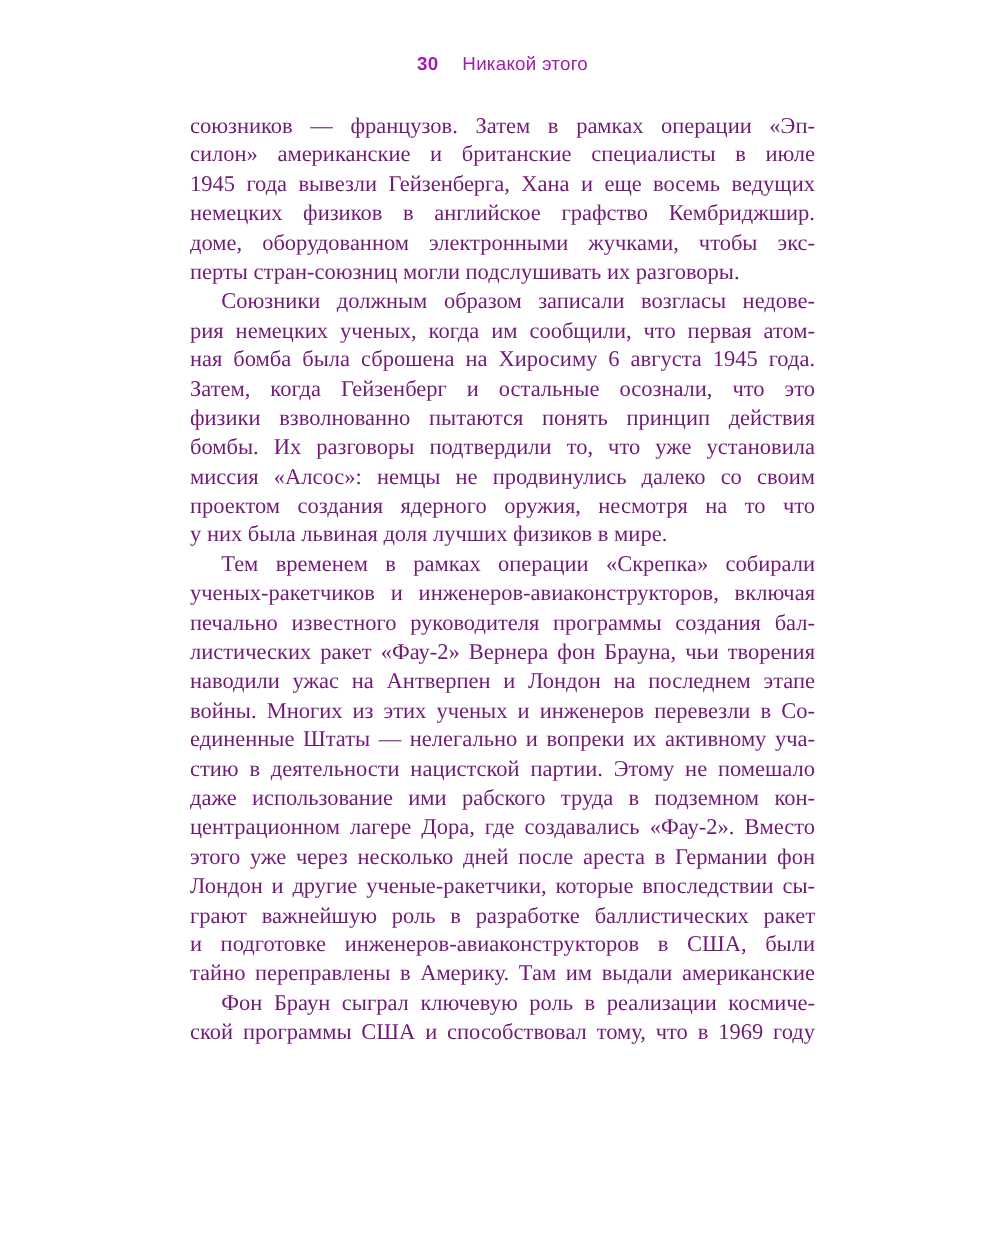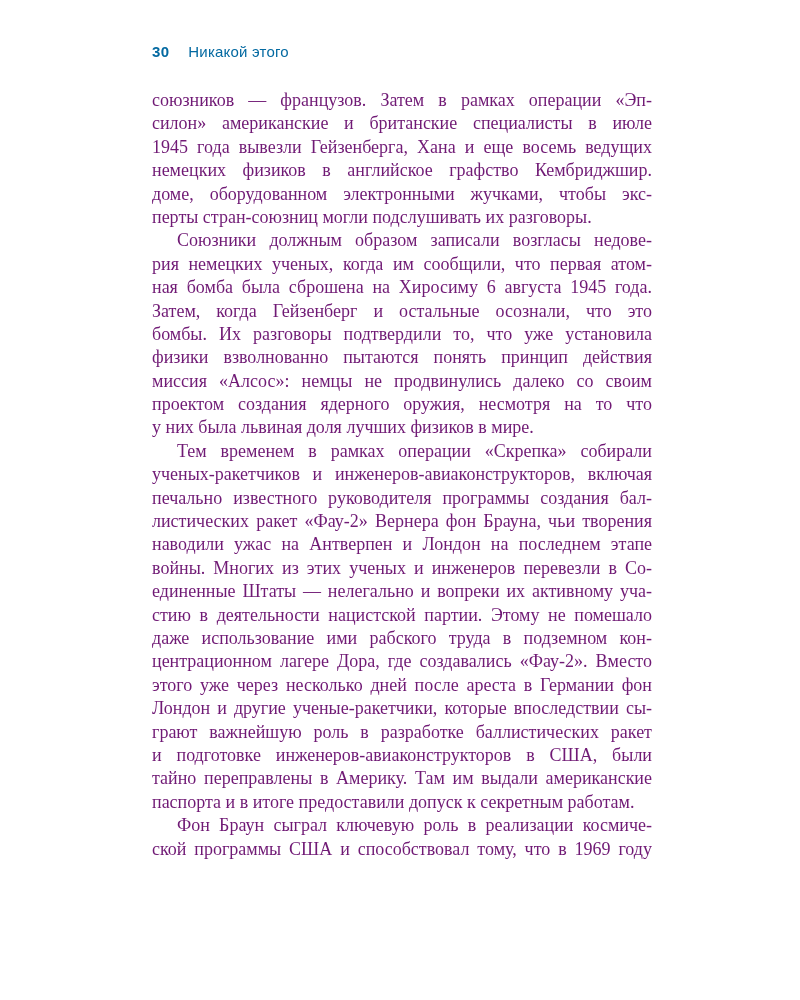--- a/index.html
+++ b/index.html
@@ -13,25 +13,25 @@
     height: 1000px;
     background: #ffffff;
     overflow: hidden;
   }
   .running-head {
     position: absolute;
     left: 152px;
     top: 44px;
     width: 500px;
     display: flex;
-    justify-content: flex-start;
+    justify-content: center;
     align-items: baseline;
     font-family: "Liberation Sans", sans-serif;
     font-size: 15px;
-    color: #0369a1;
+    color: #a21caf;
     line-height: 1;
     gap: 19px;
   }
   .pagenum {
     font-weight: bold;
     letter-spacing: 0.3px;
   }
   .runtitle {
     font-weight: normal;
     letter-spacing: 0.2px;
@@ -73,42 +73,41 @@
         <div class="line">1945 года вывезли Гейзенберга, Хана и еще восемь ведущих</div>
         <div class="line">немецких физиков в английское графство Кембриджшир.</div>
         <div class="line">доме, оборудованном электронными жучками, чтобы экс-</div>
         <div class="line lastline">перты стран-союзниц могли подслушивать их разговоры.</div>
       </div>
       <div class="para">
         <div class="line indent">Союзники должным образом записали возгласы недове-</div>
         <div class="line">рия немецких ученых, когда им сообщили, что первая атом-</div>
         <div class="line">ная бомба была сброшена на Хиросиму 6 августа 1945 года.</div>
         <div class="line">Затем, когда Гейзенберг и остальные осознали, что это</div>
+        <div class="line">физики взволнованно пытаются понять принцип действия</div>
         <div class="line">бомбы. Их разговоры подтвердили то, что уже установила</div>
-        <div class="line">физики взволнованно пытаются понять принцип действия</div>
         <div class="line">миссия «Алсос»: немцы не продвинулись далеко со своим</div>
         <div class="line">проектом создания ядерного оружия, несмотря на то что</div>
         <div class="line lastline">у них была львиная доля лучших физиков в мире.</div>
       </div>
       <div class="para">
         <div class="line indent">Тем временем в рамках операции «Скрепка» собирали</div>
         <div class="line">ученых-ракетчиков и инженеров-авиаконструкторов, включая</div>
         <div class="line">печально известного руководителя программы создания бал-</div>
         <div class="line">листических ракет «Фау-2» Вернера фон Брауна, чьи творения</div>
         <div class="line">наводили ужас на Антверпен и Лондон на последнем этапе</div>
         <div class="line">войны. Многих из этих ученых и инженеров перевезли в Со-</div>
         <div class="line">единенные Штаты — нелегально и вопреки их активному уча-</div>
         <div class="line">стию в деятельности нацистской партии. Этому не помешало</div>
         <div class="line">даже использование ими рабского труда в подземном кон-</div>
         <div class="line">центрационном лагере Дора, где создавались «Фау-2». Вместо</div>
         <div class="line">этого уже через несколько дней после ареста в Германии фон</div>
         <div class="line">Лондон и другие ученые-ракетчики, которые впоследствии сы-</div>
         <div class="line">грают важнейшую роль в разработке баллистических ракет</div>
         <div class="line">и подготовке инженеров-авиаконструкторов в США, были</div>
         <div class="line">тайно переправлены в Америку. Там им выдали американские</div>
-        <div class="line lastline">паспорта и в итоге предоставили допуск к секретным работам.</div>
       </div>
       <div class="para">
         <div class="line indent">Фон Браун сыграл ключевую роль в реализации космиче-</div>
         <div class="line">ской программы США и способствовал тому, что в 1969 году</div>
       </div>
     </main>
 </div>
 
 </body></html>

